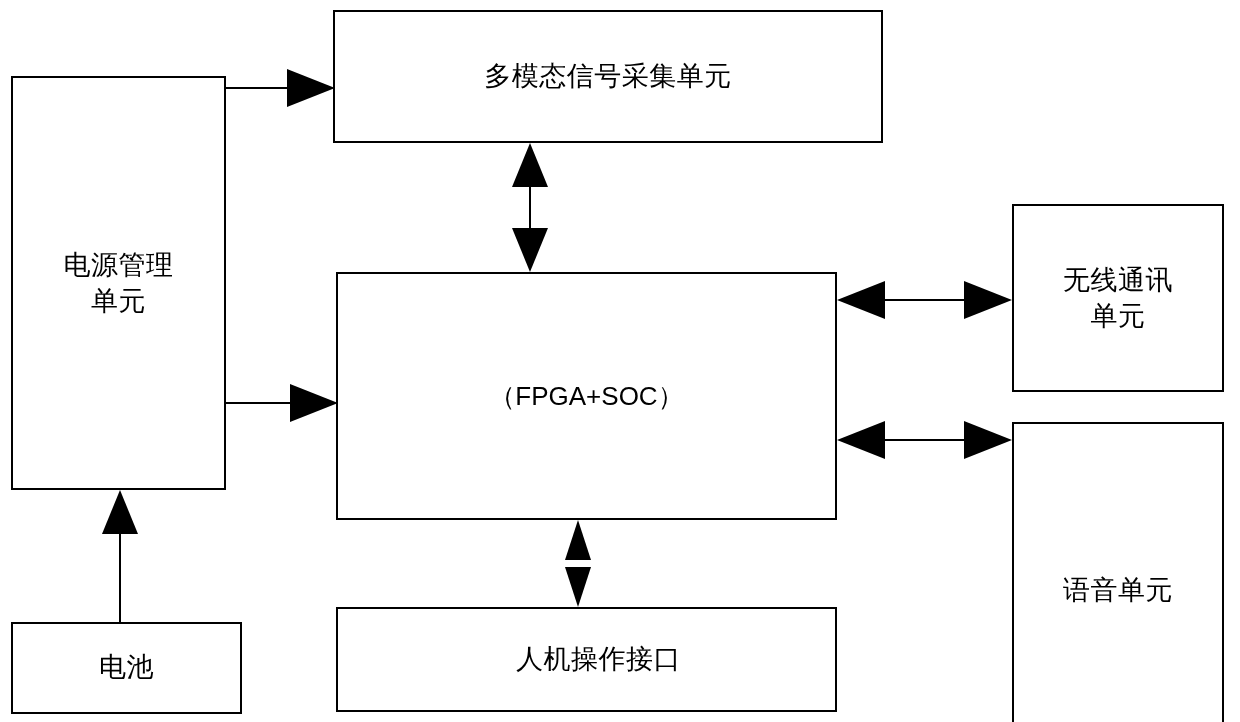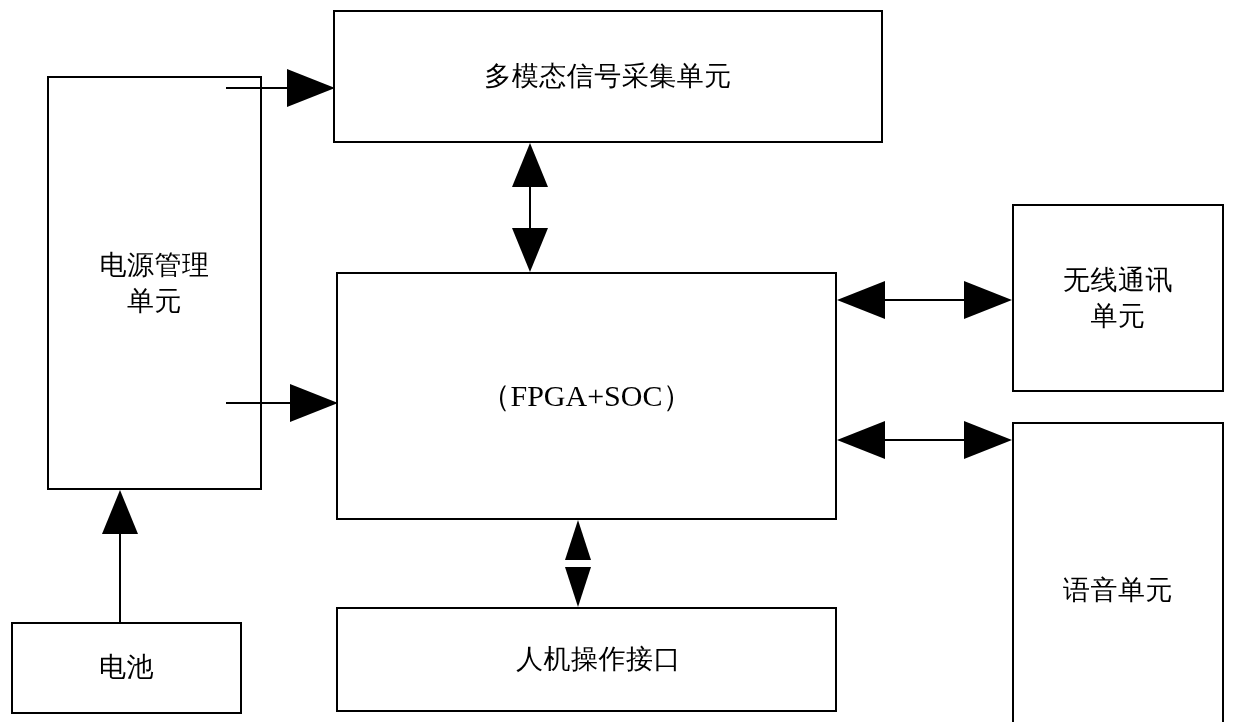--- a/index.html
+++ b/index.html
@@ -32,22 +32,22 @@
     color: #000000;
     letter-spacing: 0.5px;
     white-space: pre-line;
     padding: 0 6px;
   }
   .block-label.two-line {
     line-height: 1.35;
   }
   .sub-label {
     display: block;
-    font-family: Liberation Serif, serif;
-    font-size: 30px;
+    font-family: Liberation Sans, sans-serif;
+    font-size: 26px;
     letter-spacing: 0px;
   }
   
   .conn {
     position: absolute;
   }
   .line-h {
     position: absolute;
     background: #000000;
     height: 2px;
@@ -98,21 +98,21 @@
     border-left: 13px solid transparent;
     border-right: 13px solid transparent;
     border-top: 40px solid #000000;
   }
 </style>
 </head>
 <body>
 
 <div id="canvas">
 
-  <div class="block" style="left:11px; top:76px; width:215px; height:414px;margin-left:36px;">
+  <div class="block" style="left:11px; top:76px; width:215px; height:414px;">
     <span class="block-label two-line">电源管理
 单元</span>
   </div>
 
   <div class="block" style="left:333px; top:10px; width:550px; height:133px;">
     <span class="block-label">多模态信号采集单元</span>
   </div>
 
   <div class="block" style="left:336px; top:272px; width:501px; height:248px; flex-direction:column;">
     <span class="block-label sub-label">（FPGA+SOC）</span>

